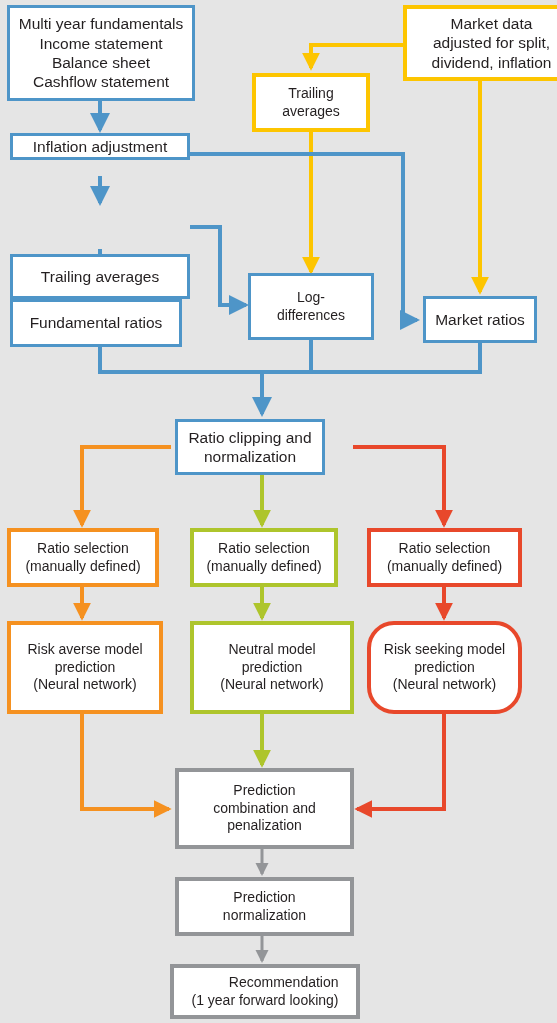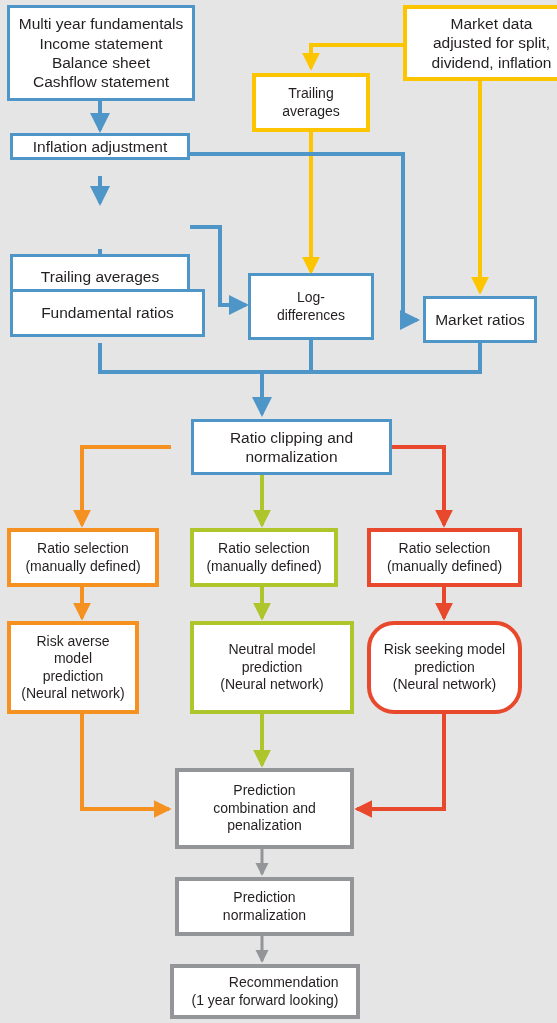--- a/index.html
+++ b/index.html
@@ -155,40 +155,40 @@
       <span>Inflation adjustment</span>
     </span>
   </div>
 
   <div class="node b-blue fs16" style="left:10px; top:206px; width:180px; height:45px;margin-top:48px;">
     <span>
       <span>Trailing averages</span>
     </span>
   </div>
 
-  <div class="node b-blue fs16" style="left:10px; top:289px; width:195px; height:48px;align-items:center;">
+  <div class="node b-blue fs16" style="left:10px; top:299px; width:172px; height:48px;align-items:center;">
     <span>
       <span>Fundamental ratios</span>
     </span>
   </div>
 
   <div class="node b-blue fs15" style="left:248px; top:273px; width:126px; height:67px;">
     <span>
       <span>Log-</span>
       <span>differences</span>
     </span>
   </div>
 
   <div class="node b-blue fs16" style="left:423px; top:296px; width:114px; height:47px;">
     <span>
       <span>Market ratios</span>
     </span>
   </div>
 
-  <div class="node b-blue fs16" style="left:191px; top:419px; width:201px; height:56px;">
+  <div class="node b-blue fs16" style="left:175px; top:419px; width:150px; height:56px;">
     <span>
       <span>Ratio clipping and</span>
       <span>normalization</span>
     </span>
   </div>
 
   <div class="node b-orange fs15" style="left:7px; top:528px; width:152px; height:59px;">
     <span>
       <span>Ratio selection</span>
       <span>(manually defined)</span>
@@ -202,21 +202,21 @@
     </span>
   </div>
 
   <div class="node b-red fs15" style="left:367px; top:528px; width:155px; height:59px;">
     <span>
       <span>Ratio selection</span>
       <span>(manually defined)</span>
     </span>
   </div>
 
-  <div class="node b-orange fs15" style="left:7px; top:621px; width:132px; height:93px;">
+  <div class="node b-orange fs15" style="left:7px; top:621px; width:156px; height:93px;">
     <span>
       <span>Risk averse model</span>
       <span>prediction</span>
       <span>(Neural network)</span>
     </span>
   </div>
 
   <div class="node b-green fs15" style="left:190px; top:621px; width:164px; height:93px;">
     <span>
       <span>Neutral model</span>

